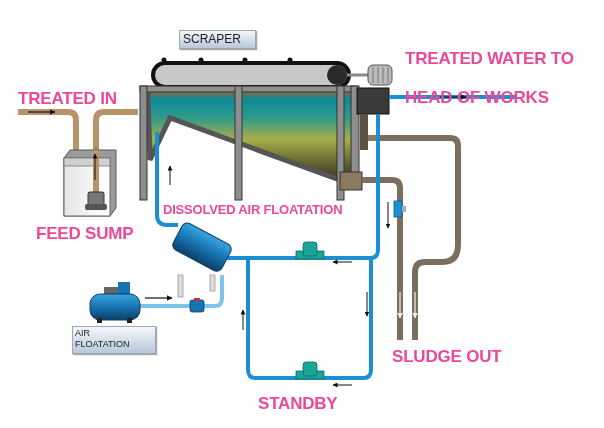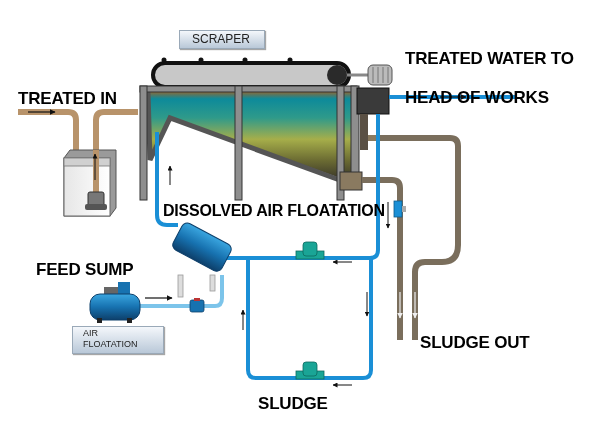--- a/index.html
+++ b/index.html
@@ -1,18 +1,18 @@
 <!DOCTYPE html>
 <html><head>
 <meta charset="utf-8">
 <style>
   html, body { margin: 0; padding: 0; background: #ffffff; }
   body { width: 604px; height: 428px; position: relative; overflow: hidden; font-family: "Liberation Sans", sans-serif; }
   svg { position: absolute; left: 0; top: 0; }
-  .lbl { position: absolute; font-family: "Liberation Sans", sans-serif; font-weight: bold; color: #000000; white-space: nowrap; letter-spacing: -0.2px; }
+  .lbl { position: absolute; font-family: "Liberation Sans", sans-serif; font-weight: bold; color: #ec4899; white-space: nowrap; letter-spacing: -0.2px; }
   .lbl-big { font-size: 17px; }
   .tag { position: absolute; font-family: "Liberation Sans", sans-serif; color: #222; background: linear-gradient(#f4f7fb, #b9c8d8); border: 1px solid #9aa9b8; box-shadow: 1px 1px 1px rgba(0,0,0,0.35); }
 </style>
 </head>
 <body>
 
 <svg width="604" height="428" viewBox="0 0 604 428">
   <defs>
     <linearGradient id="tankFill" x1="0" y1="0" x2="0" y2="1">
       <stop offset="0" stop-color="#8a6a3a"></stop>
@@ -144,23 +144,23 @@
   <g>
     <rect x="104" y="287" width="14" height="8" fill="#666"></rect>
     <rect x="118" y="282" width="12" height="14" fill="#1772b0"></rect>
     <rect x="90" y="294" width="50" height="26" rx="10" fill="url(#blueTank)" stroke="#0d3f6a" stroke-width="1"></rect>
     <rect x="97" y="318" width="5" height="5" fill="#222"></rect>
     <rect x="127" y="318" width="5" height="5" fill="#222"></rect>
   </g>
 </svg>
 
 <div class="lbl lbl-big" style="left:18px;top:89px;">TREATED IN</div>
-<div class="lbl lbl-big" style="left:36px;top:224px;margin-top:36px;">FEED SUMP</div>
-<div class="tag" style="left:179px;top:30px;width:72px;height:17px;font-size:12px;line-height:17px;padding-left:12px;">SCRAPER</div>
+<div class="lbl lbl-big" style="left:36px;top:224px;">FEED SUMP</div>
+<div class="tag" style="left:179px;top:30px;width:72px;height:17px;font-size:12px;line-height:17px;padding-left:3px;">SCRAPER</div>
 <div class="lbl lbl-big" style="left:405px;top:49px;">TREATED WATER TO</div>
 <div class="lbl lbl-big" style="left:405px;top:88px;">HEAD OF WORKS</div>
-<div class="lbl" style="left:163px;top:202px;font-size:16px;">DISSOLVED AIR FLOATATION</div>
-<div class="tag" style="left:72px;top:326px;width:80px;height:25px;font-size:9px;line-height:11px;padding-left:10px;padding-top:1px;">
+<div class="lbl" style="left:163px;top:202px;font-size:13px;">DISSOLVED AIR FLOATATION</div>
+<div class="tag" style="left:72px;top:326px;width:80px;height:25px;font-size:9px;line-height:11px;padding-left:2px;padding-top:1px;">
   <div>AIR</div>
   <div>FLOATATION</div>
 </div>
-<div class="lbl lbl-big" style="left:392px;top:333px;margin-left:28px;">SLUDGE OUT</div>
-<div class="lbl lbl-big" style="left:258px;top:394px;">SLUDGE</div>
+<div class="lbl lbl-big" style="left:392px;top:347px;">SLUDGE OUT</div>
+<div class="lbl lbl-big" style="left:258px;top:394px;">STANDBY</div>
 
 </body></html>

